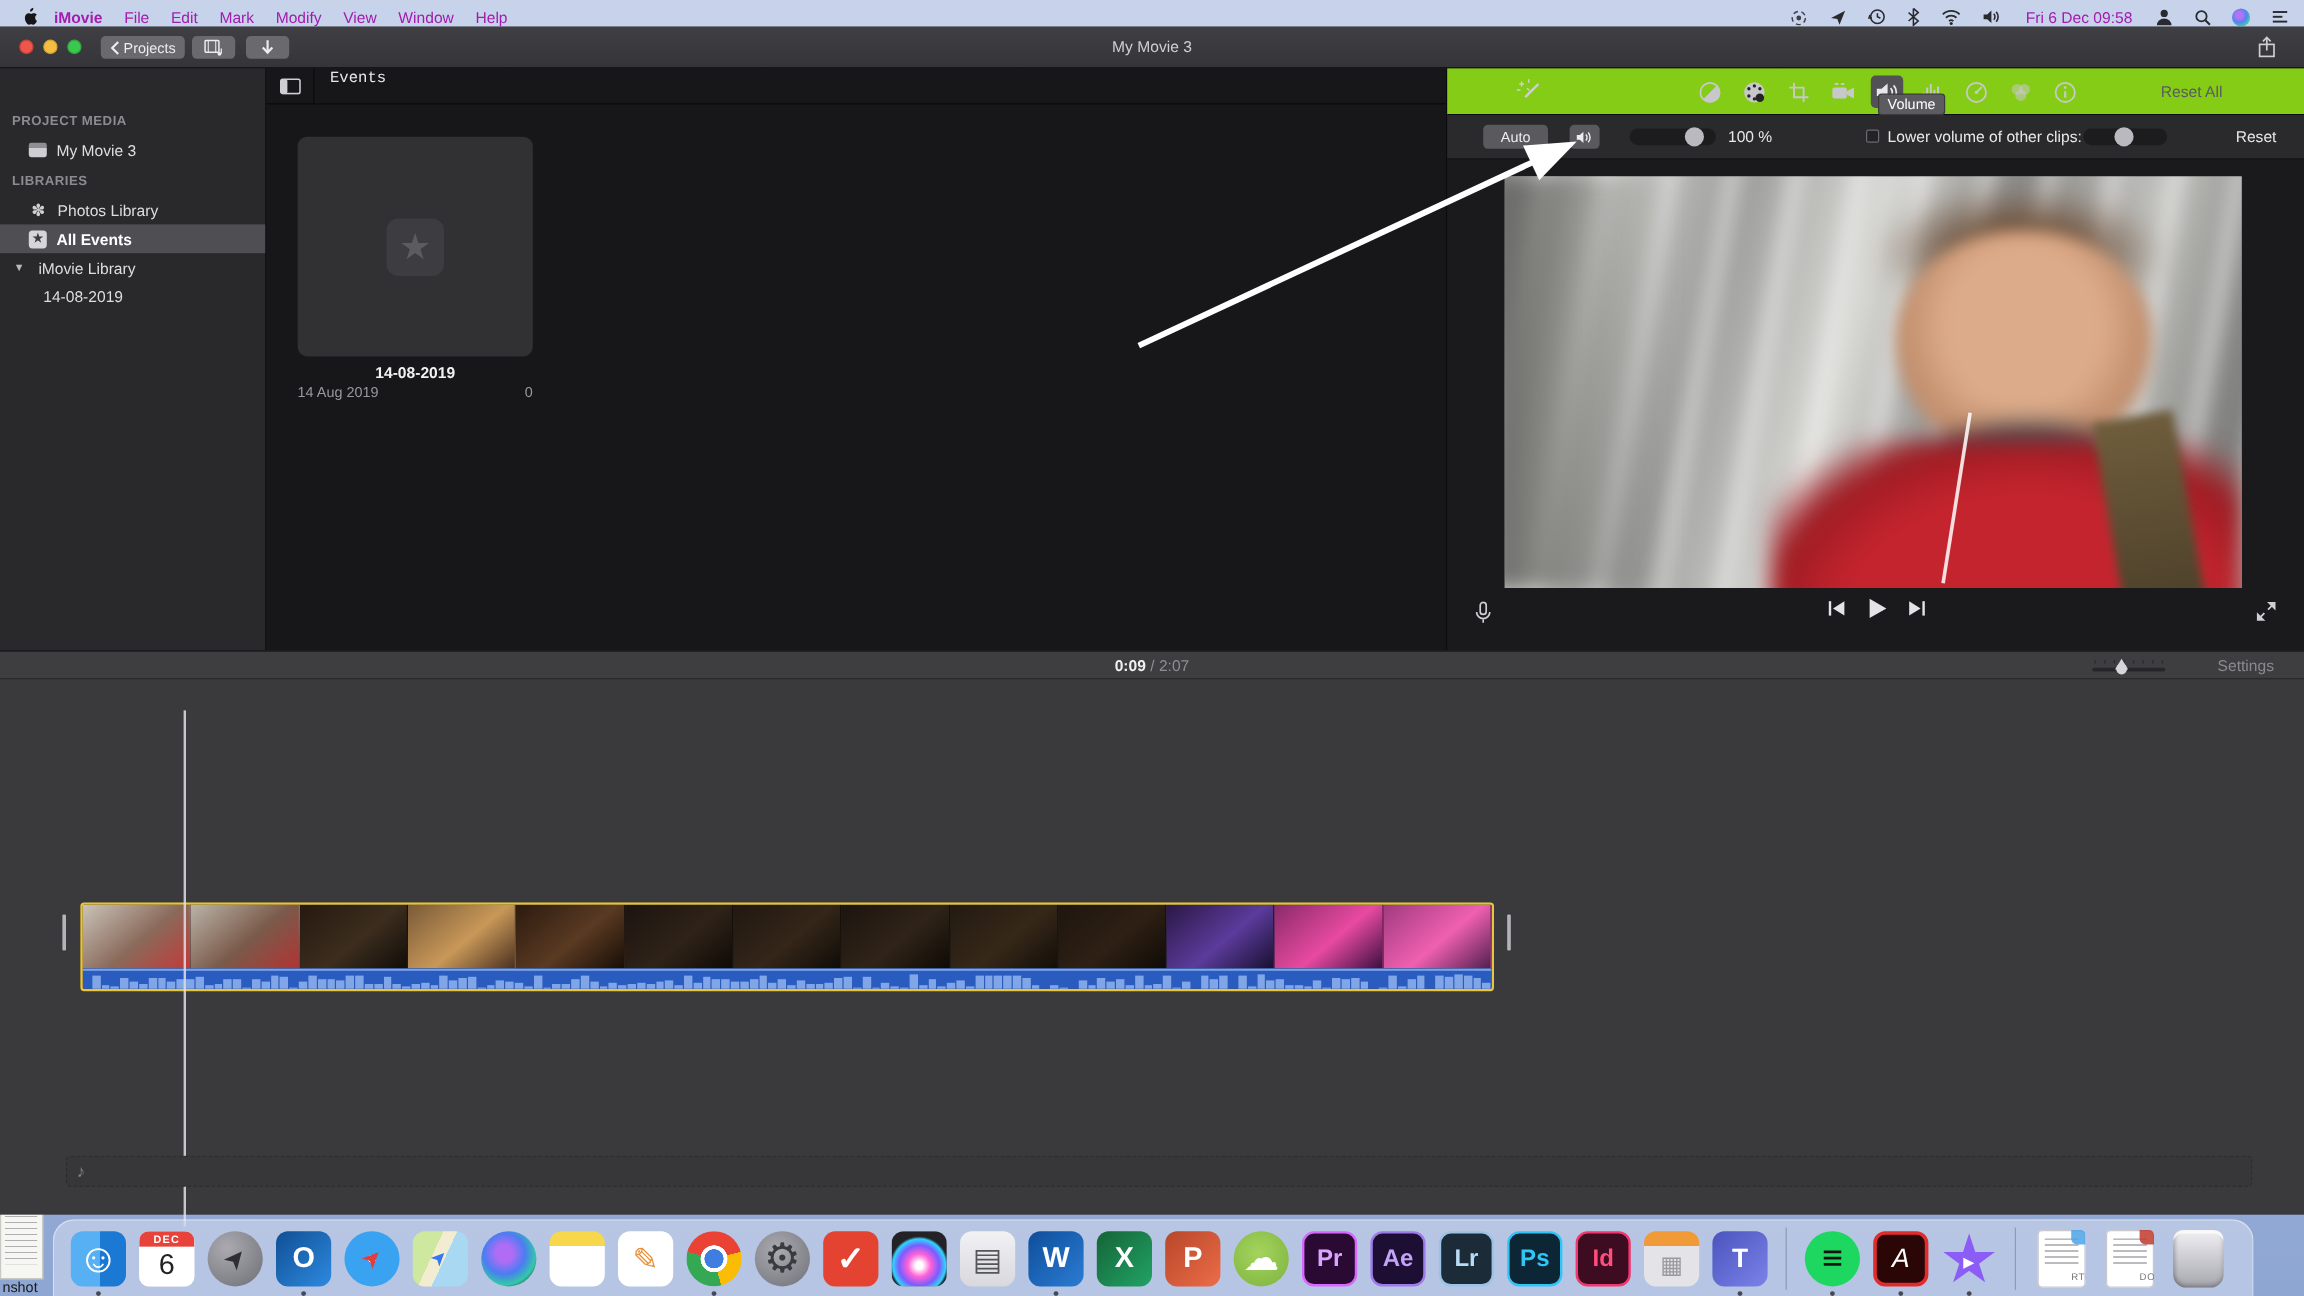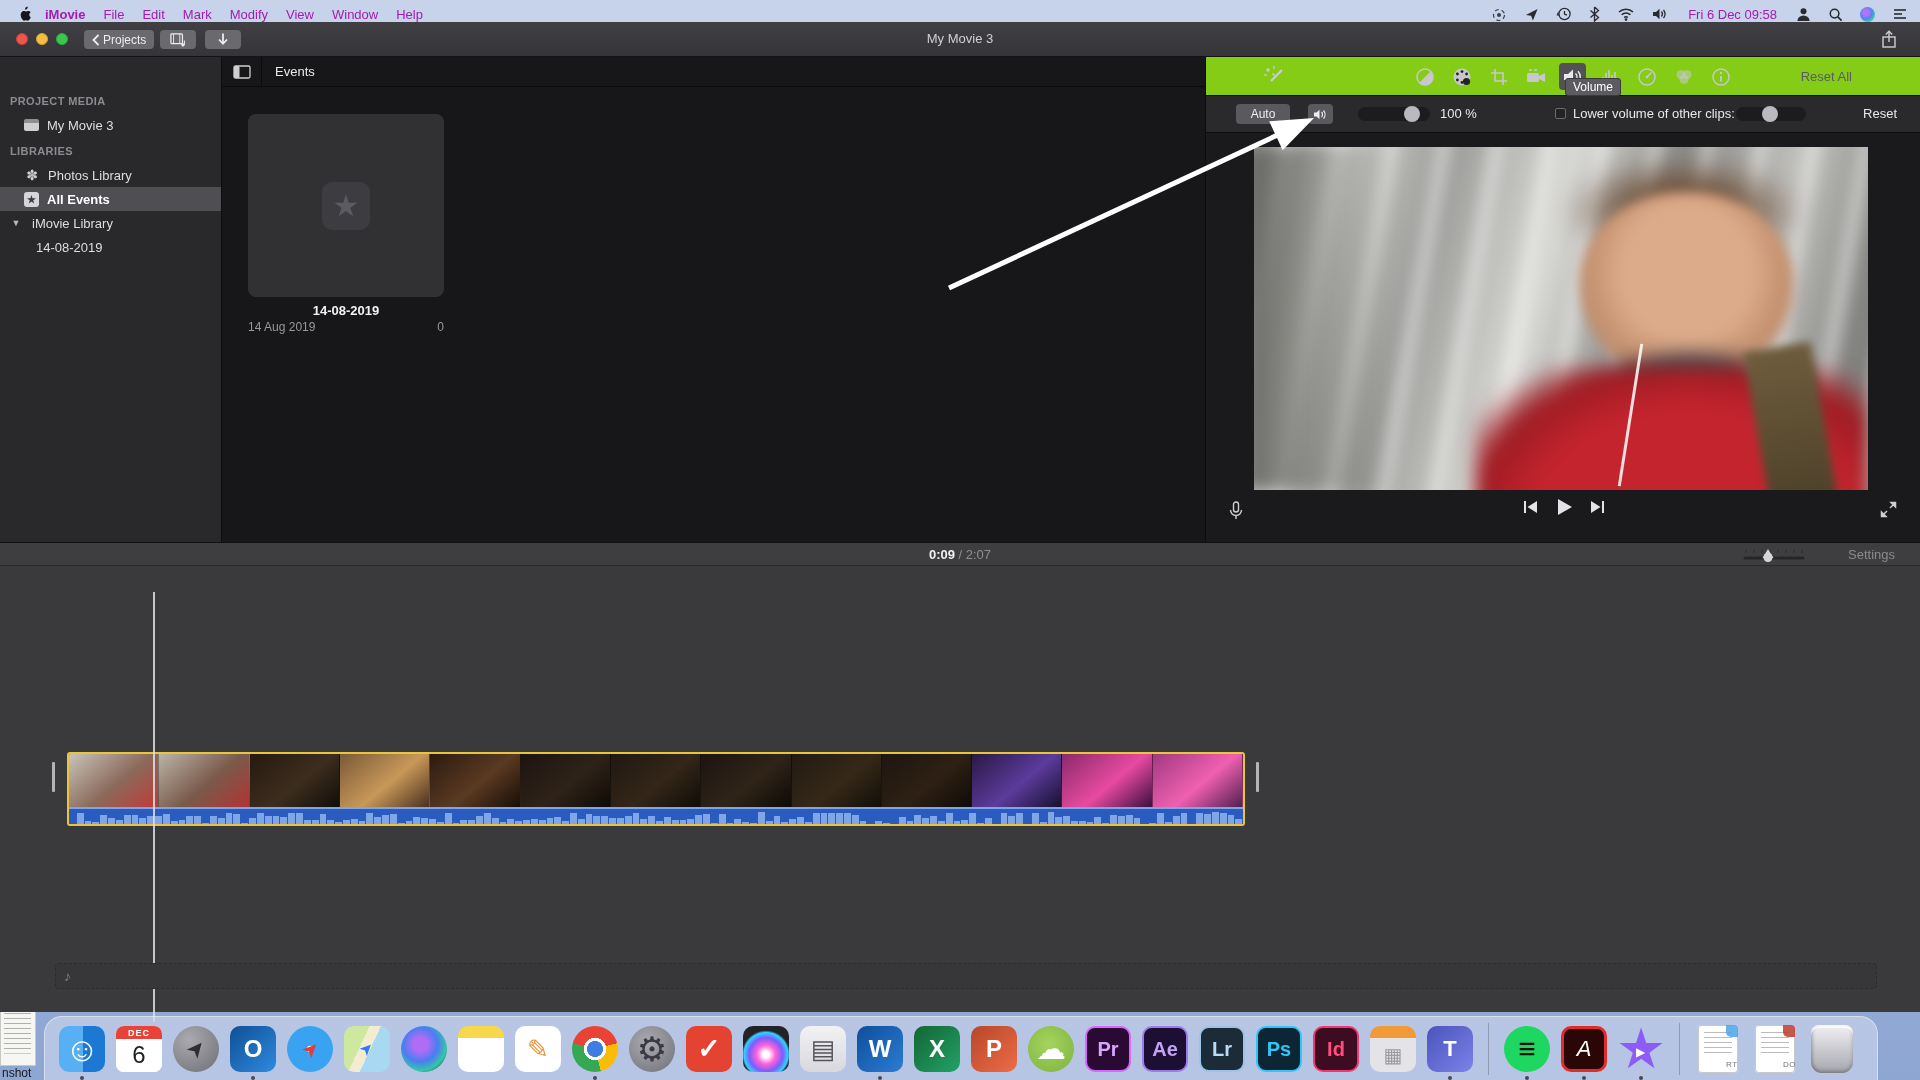--- a/index.html
+++ b/index.html
@@ -50,21 +50,21 @@
   .si-flower { color:#cfcfd2; font-size:14px; }
   .si-star { background:#d6d6da; color:#3c3c40; border-radius:3px; font-size:10px; width:15px; height:15px;
     display:inline-flex; align-items:center; justify-content:center; }
   .si-disclosure { color:#b9b9be; font-size:9px; }
 
   .browser { flex:1; background:#17171a; display:flex; flex-direction:column; }
   .tabstrip { height:39px; background:#202023; border-bottom:1px solid #0c0c0e; display:flex;
     align-items:center; padding-left:182px; gap:14px; font-size:13px; color:#cfcfd3; }
   .tab { padding:4px 12px; border-radius:5px; }
   .tab.selected { background:#55555a; color:#ffffff; }
-  .ev-header { height:30px; border-bottom:1px solid #0c0c0e; display:flex; align-items:center; color:#e8e8ea; font-size:13px; }
+  .ev-header { height:30px; border-bottom:1px solid #0c0c0e; display:flex; align-items:flex-start; color:#e8e8ea; font-size:13px;font-family:Liberation Mono, monospace; }
   .ev-toggle { width:40px; height:100%; border-right:1px solid #0c0c0e; display:flex; align-items:center; justify-content:center; }
   .ev-title { padding-left:13px; }
   .ev-body { flex:1; position:relative; }
   .ev-card { position:absolute; left:26px; top:27px; width:196px; height:183px; background:#313134; border-radius:8px;
     display:flex; align-items:center; justify-content:center; }
   .ev-star { width:48px; height:48px; background:#3d3d41; border-radius:10px; color:#5b5b61; font-size:30px;
     display:flex; align-items:center; justify-content:center; }
   .ev-name { position:absolute; left:26px; top:216px; width:196px; text-align:center; color:#f2f2f4; font-weight:bold; font-size:13px; }
   .ev-meta { position:absolute; left:26px; top:233px; width:196px; display:flex; justify-content:space-between;
     color:#98989d; font-size:12px; }

